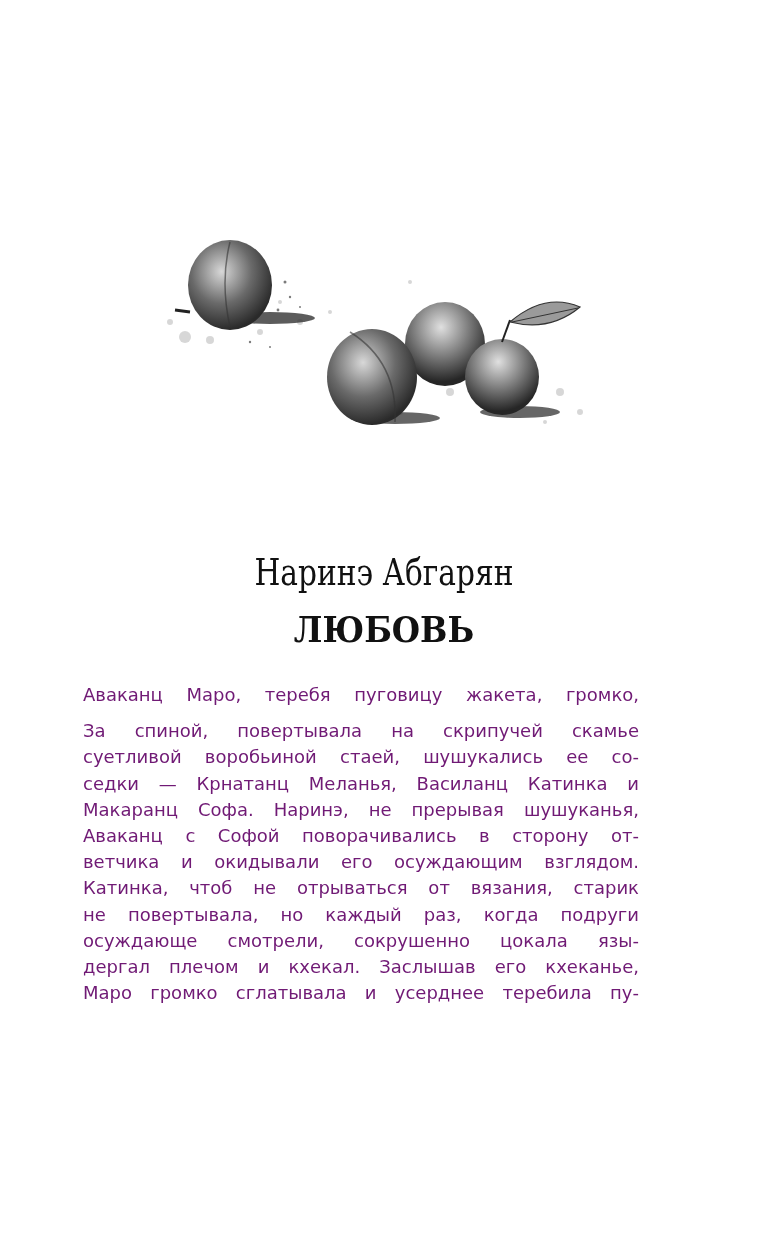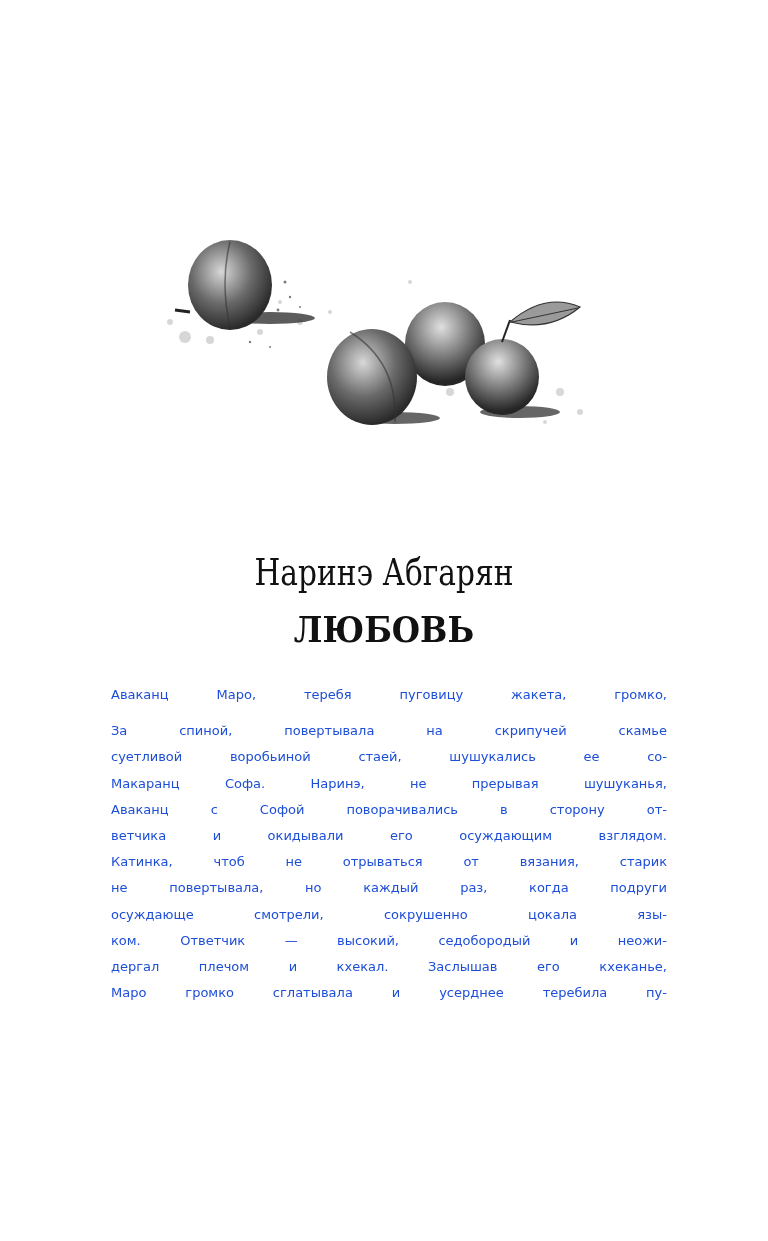--- a/index.html
+++ b/index.html
@@ -1,20 +1,20 @@
 <!DOCTYPE html>
 <html><head>
 <meta charset="utf-8">
 <style>
   html, body { margin: 0; padding: 0; background: #ffffff; }
   body { width: 768px; height: 1241px; position: relative; overflow: hidden; font-family: "DejaVu Sans", sans-serif; color: #1a1a1a; }
   .illustration { position: absolute; left: 150px; top: 222px; width: 460px; height: 240px; }
   .author { position: absolute; left: 0; width: 768px; top: 548px; text-align: center; font-family: "DejaVu Serif", serif; font-size: 38px; letter-spacing: 0px; color: #111; transform: scaleX(0.78); transform-origin: center; line-height: 48px; }
   .title { position: absolute; left: 0; width: 768px; top: 605px; text-align: center; font-family: "DejaVu Serif", serif; font-weight: bold; font-size: 36px; color: #111; transform: scaleX(0.9); line-height: 48px; }
-  .text { position: absolute; left: 83px; width: 556px; top: 682px; font-family: "DejaVu Sans", sans-serif; font-size: 13px; line-height: 26.2px; text-align: justify; color: #1d4ed8; margin-left: 28px; }
+  .text { position: absolute; left: 83px; width: 556px; top: 682px; font-family: "DejaVu Sans", sans-serif; font-size: 18px; line-height: 26.2px; text-align: justify; color: #701a75; }
   .text p { margin: 0 0 10px 0; }
   .line { display: block; text-align: justify; text-align-last: justify; white-space: nowrap; }
   .line.last { text-align-last: left; }
 </style>
 </head>
 <body>
 
 <div class="illustration">
   <svg width="460" height="240" viewBox="0 0 460 240">
     <defs>
@@ -79,23 +79,23 @@
 <div class="author">Наринэ Абгарян</div>
 <div class="title">ЛЮБОВЬ</div>
 
 <div class="text">
   <p>
     <span class="line">Аваканц Маро, теребя пуговицу жакета, громко,</span>
   </p>
   <p>
     <span class="line">За спиной, повертывала на скрипучей скамье</span>
     <span class="line">суетливой воробьиной стаей, шушукались ее со-</span>
+    <span class="line">седки — Крнатанц Меланья, Василанц Катинка и</span>
     <span class="line">Макаранц Софа. Наринэ, не прерывая шушуканья,</span>
     <span class="line">Аваканц с Софой поворачивались в сторону от-</span>
     <span class="line">ветчика и окидывали его осуждающим взглядом.</span>
     <span class="line">Катинка, чтоб не отрываться от вязания, старик</span>
     <span class="line">не повертывала, но каждый раз, когда подруги</span>
     <span class="line">осуждающе смотрели, сокрушенно цокала язы-</span>
-    <span class="line">ком. Ответчик — высокий, седобородый и неожи-</span>
     <span class="line">дергал плечом и кхекал. Заслышав его кхеканье,</span>
     <span class="line">Маро громко сглатывала и усерднее теребила пу-</span>
   </p>
 </div>
 
 </body></html>

